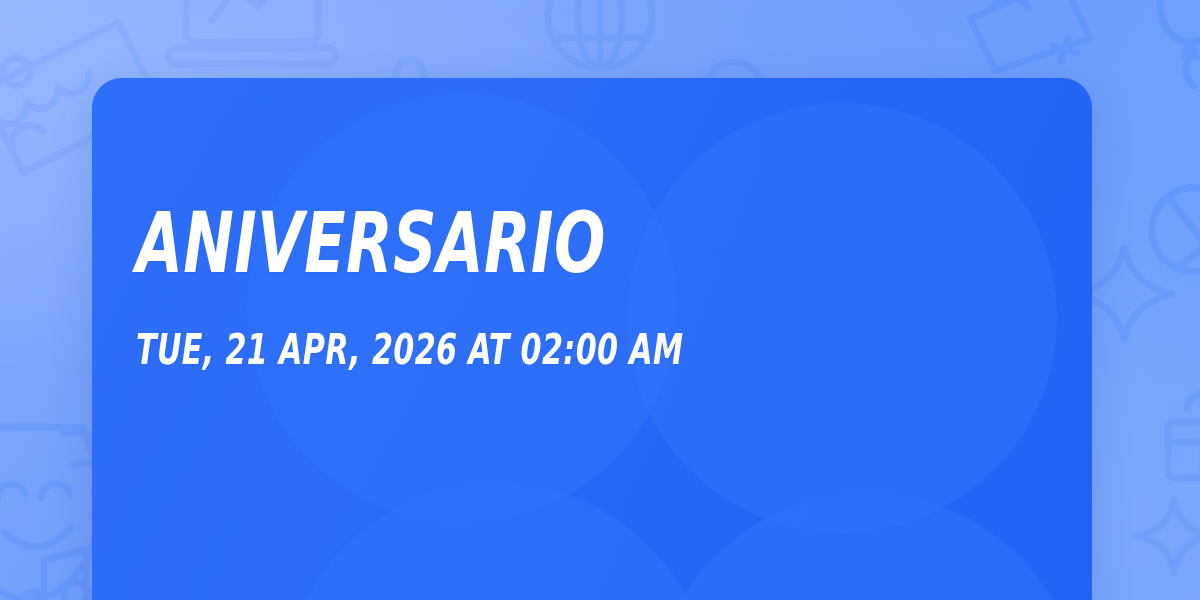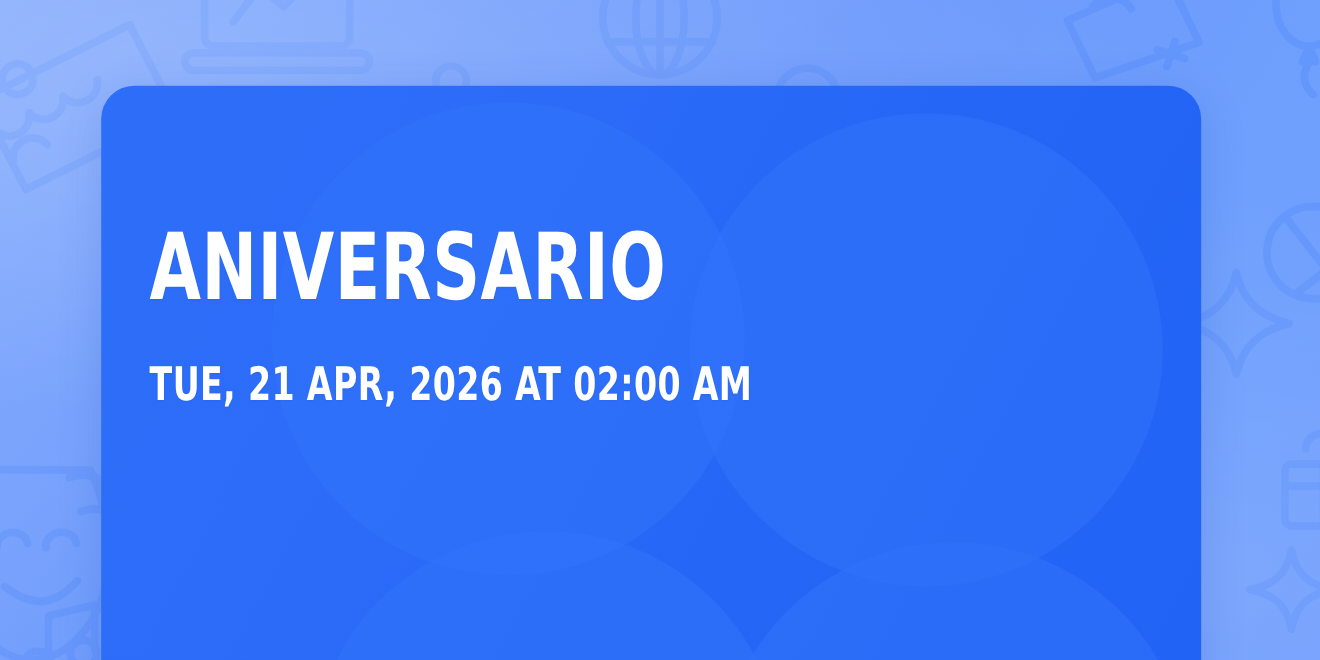--- a/index.html
+++ b/index.html
@@ -12,20 +12,21 @@
     font-family: "Liberation Sans", sans-serif;
   }
 
   
   #page {
     position: relative;
     width: 1200px;
     height: 600px;
     background: linear-gradient(120deg, #7aa4fd 0%, #6f9cfc 28%, #6d9afc 55%, #6fa0fd 80%, #6f9dfd 100%);
     overflow: hidden;
+    font-style: italic;
   }
 
   
   #bg-sheen {
     position: absolute;
     inset: 0;
     background:
       radial-gradient(120% 90% at 18% 12%, rgba(255,255,255,0.16) 0%, rgba(255,255,255,0) 58%),
       radial-gradient(110% 100% at 88% 88%, rgba(255,255,255,0.10) 0%, rgba(255,255,255,0) 60%),
       linear-gradient(135deg, rgba(255,255,255,0.10) 0%, rgba(255,255,255,0) 45%);

